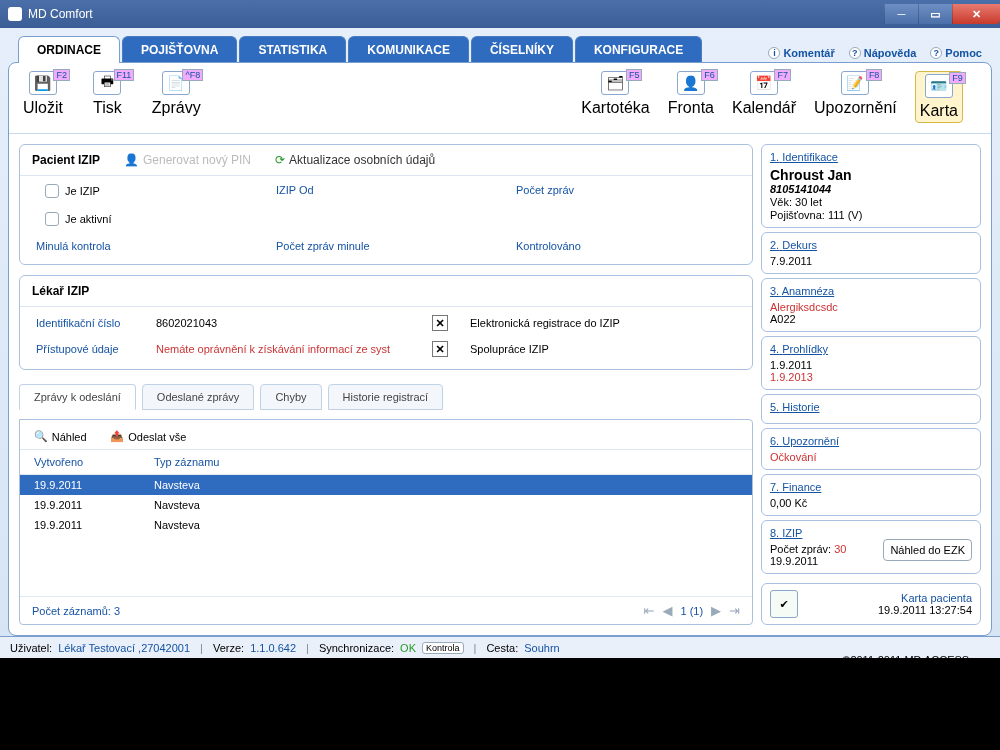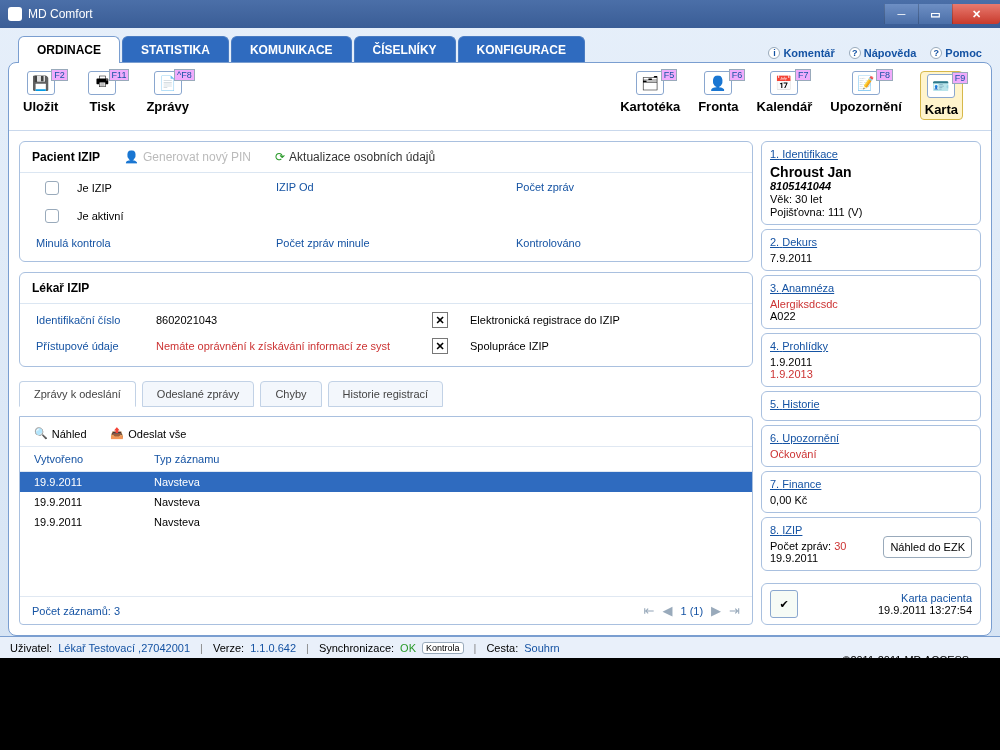--- a/index.html
+++ b/index.html
@@ -17,34 +17,34 @@
 .tabs { display: flex; align-items: flex-end; gap: 0; padding-left: 10px;}
 .tab { padding: 6px 18px; font-size: 12px; font-weight: bold; color: #1553a3; background: #2f6bbf; color:#fff; border: 1px solid #4a7cc2; border-bottom: none; border-radius: 6px 6px 0 0; cursor: default; margin-right:2px;}
 .tab.active { background: #fff; color: #000; border-color: #7a9ed0; position:relative; z-index:2;}
 .help-row { margin-left: auto; display: flex; align-items: center; gap: 14px; padding: 4px 10px 4px 0; color: #1553a3; font-weight:bold;}
 .help-row span { display:inline-flex; align-items:center; gap:3px; cursor:default;}
 .main-panel { flex:1; background: #fff; border: 1px solid #7a9ed0; border-radius: 8px; margin-top:-1px; display:flex; flex-direction:column; overflow:hidden;}
 .toolbar { display:flex; align-items:flex-start; padding:8px 10px 10px 14px; border-bottom:1px solid #c9d8ec;}
 .tool { display:flex; flex-direction:column; align-items:center; gap:4px; margin-right:30px; cursor:default;}
 .tool .ico { width:28px; height:24px; background:#fff; border:1px solid #8aa7cf; border-radius:3px; position:relative; display:flex; align-items:center; justify-content:center; font-size:14px;}
 .tool .fkey{ position:absolute; top:-3px; right:-14px; font-size:9px; border:1px solid #9ab; padding:0 2px; color:#1553a3; background:#f0abfc;}
-.tool .lbl{ font-size:13px;font-weight:bold;}
+.tool .lbl{ font-size:16px;}
 .toolbar .right-tools{ margin-left:auto; display:flex;}
 .toolbar .right-tools .tool{ margin-right:18px;}
 .tool.active{ background:#fff4cc; border:1px solid #d6b84a; border-radius:4px; padding:2px 4px;}
 .content { flex:1; display:flex; padding:10px; gap:8px; overflow:hidden;}
 .left-col{ flex:1; display:flex; flex-direction:column; gap:10px; overflow:auto;}
 .panel{ border:1px solid #a9c0df; border-radius:6px; background:#fff;}
 .panel .phead{ padding:8px 12px; font-weight:bold; font-size:12px; border-bottom:1px solid #dbe6f2; display:flex; align-items:center; gap:24px;}
 .panel .phead .muted{ color:#bbb; font-weight:normal; display:inline-flex; align-items:center; gap:4px;}
 .panel .phead .act{ color:#333; font-weight:normal; display:inline-flex; align-items:center; gap:4px;}
 .panel .pbody{ padding:8px 16px 12px;}
 .grid3{ display:grid; grid-template-columns: 1fr 1fr 1fr; row-gap:14px; column-gap:20px;}
 .blue{ color:#1553a3;}
-.chk{ display:inline-flex; align-items:center; gap:18px;padding-left:9px;}
+.chk{ display:inline-flex; align-items:center; gap:6px;padding-left:9px;}
 .chkbox{ width:14px; height:14px; border:1px solid #9ab; border-radius:3px; display:inline-block;}
 .doc-row{ display:grid; grid-template-columns: 110px 1fr 28px 1fr; row-gap:10px; column-gap:10px; align-items:center;}
 .xbox{ width:16px; height:16px; border:1px solid #777; display:inline-flex; align-items:center; justify-content:center; font-weight:bold; font-size:11px;}
 .red{ color:#c33;}
 .subtabs{ display:flex; gap:6px; margin-top:4px;}
 .subtab{ padding:6px 14px; border:1px solid #c2d2e6; border-radius:4px 4px 0 0; background:#f3f7fc; color:#444; cursor:default;}
 .subtab.active{ background:#fff; border-bottom-color:#fff;}
 .listpanel{ border:1px solid #a9c0df; border-radius:0 4px 4px 4px; margin-top:-1px; flex:1; display:flex; flex-direction:column;}
 .list-tools{ display:flex; gap:24px; padding:10px 14px 6px; border-bottom:1px solid #e0e8f2;}
 .list-tools .lt{ display:inline-flex; align-items:center; gap:4px; cursor:default;}
@@ -87,20 +87,21 @@
       <div class="winbtn min">─</div>
       <div class="winbtn max">▭</div>
       <div class="winbtn close">✕</div>
     </div>
   </div>
 
   <div class="body">
     <div style="display:flex; align-items:flex-end;">
       <div class="tabs">
         <div class="tab active">ORDINACE</div>
+        <div class="tab">POJIŠŤOVNA</div>
         <div class="tab">STATISTIKA</div>
         <div class="tab">KOMUNIKACE</div>
         <div class="tab">ČÍSELNÍKY</div>
         <div class="tab">KONFIGURACE</div>
       </div>
       <div class="help-row">
         <span>
             <span class="small-ico">i</span>
             <span>Komentář</span>
           </span>

